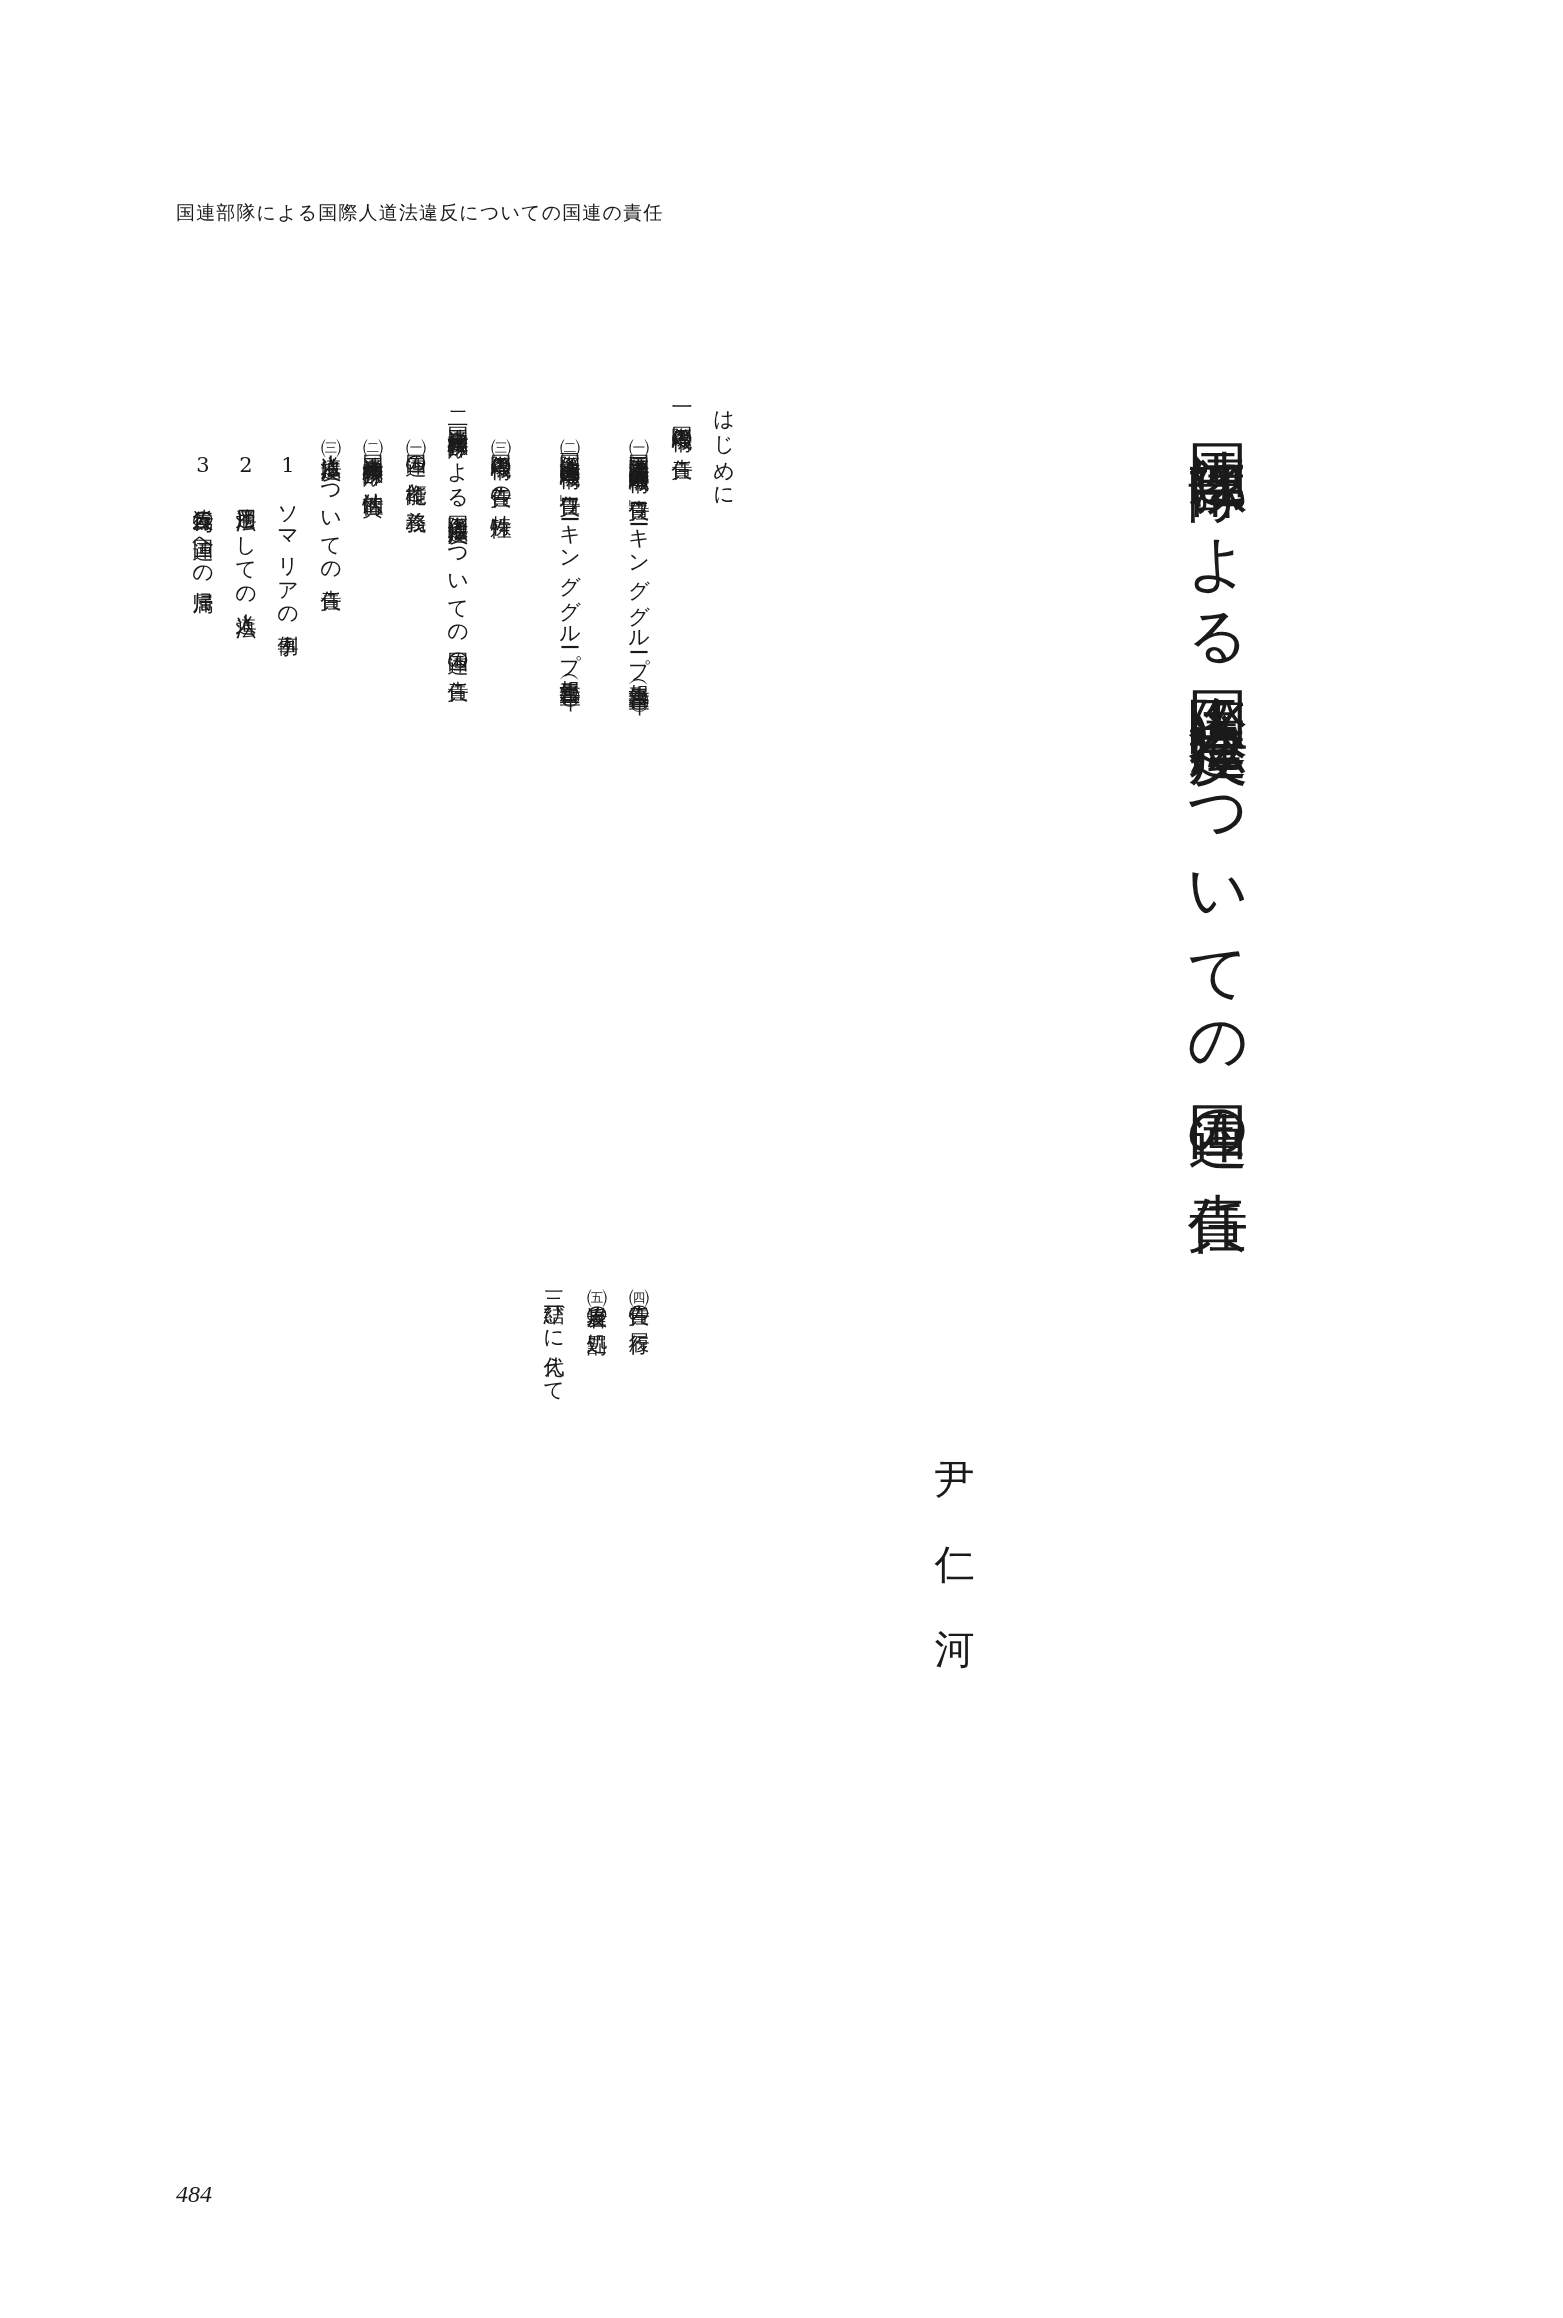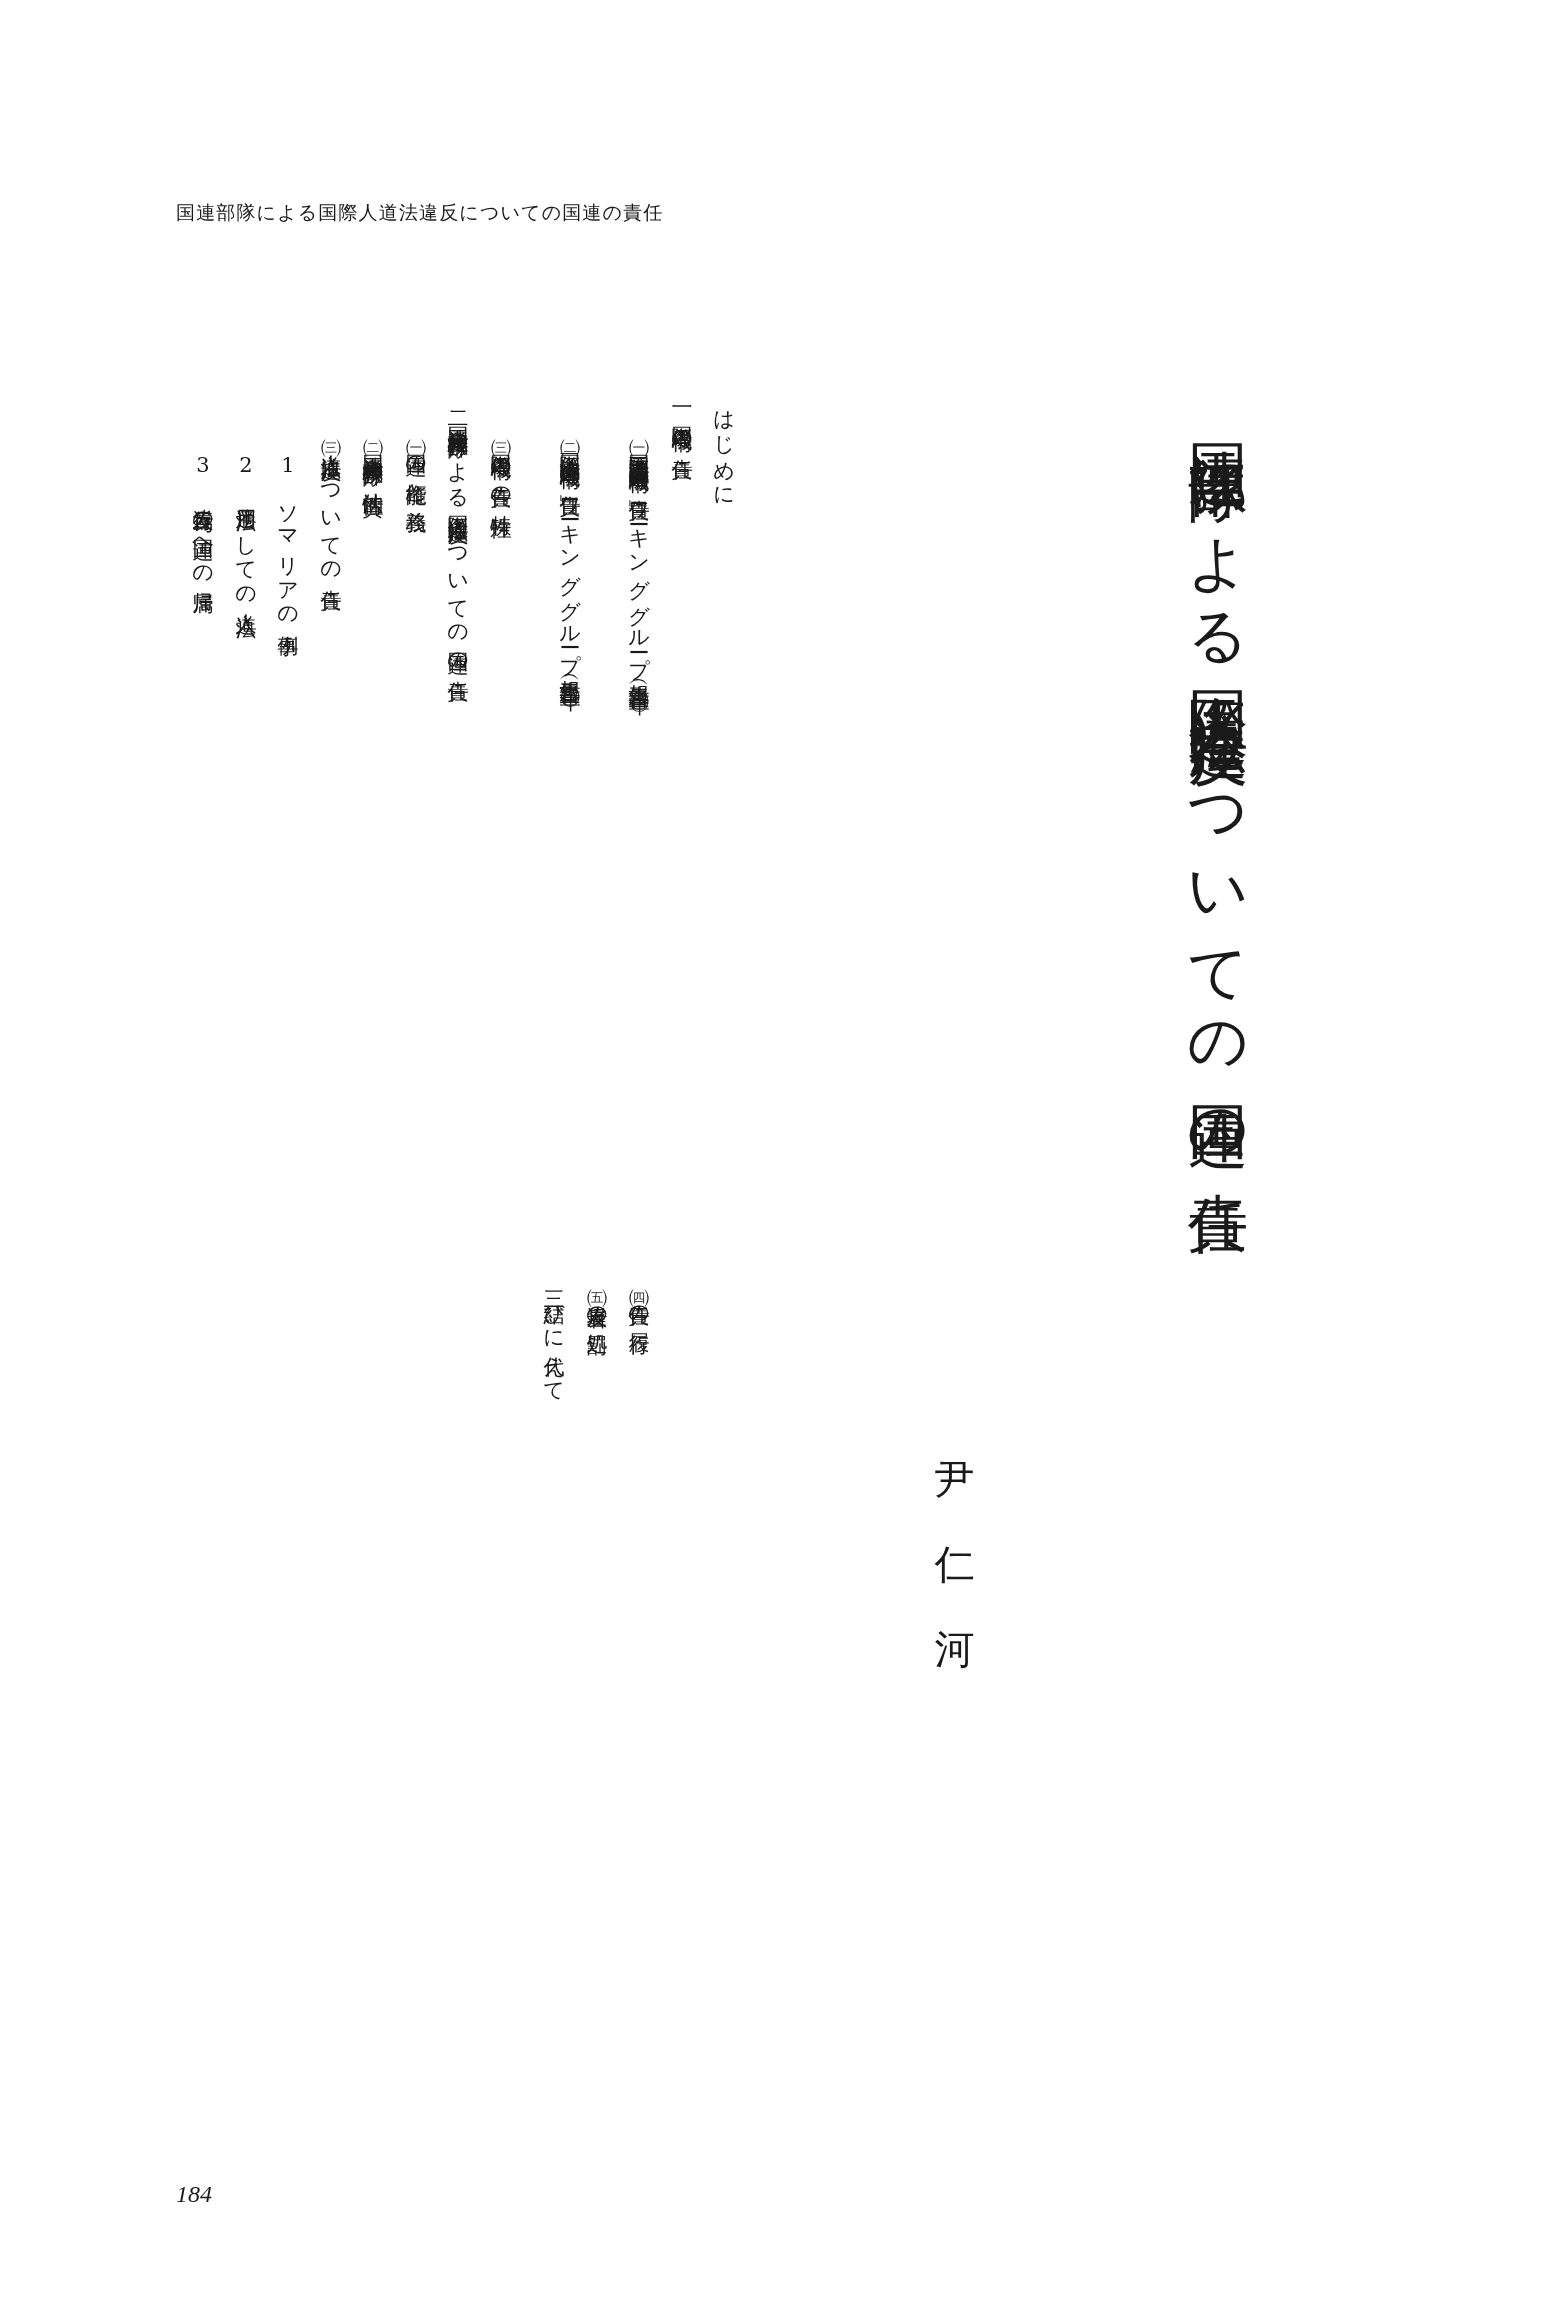--- a/index.html
+++ b/index.html
@@ -114,14 +114,14 @@
     <div class="toc-entry lvl-1" style="left: 242px; top: 28px;"><span style="margin-bottom: 12.7px;">㈡</span><span>国連平和維持部隊の法的性質</span></div>
     <div class="toc-entry lvl-1" style="left: 200px; top: 28px;"><span style="margin-bottom: 12.7px;">㈢</span><span>人道法違反についての責任</span></div>
     <div class="toc-entry lvl-2" style="left: 157px; top: 57px;"><span style="margin-bottom: 12.7px;">1</span><span>ソマリアの事例</span></div>
     <div class="toc-entry lvl-2" style="left: 115px; top: 57px;"><span style="margin-bottom: 12.7px;">2</span><span>適用法としての人道法</span></div>
     <div class="toc-entry lvl-2" style="left: 72px; top: 57px;"><span style="margin-bottom: 12.7px;">3</span><span>違反行為の国連への帰属</span></div>
     <div class="toc-entry lvl-1" style="left: 508px; top: 878px;"><span style="margin-bottom: 12.7px;">㈣</span><span>責任の履行</span></div>
     <div class="toc-entry lvl-1" style="left: 466px; top: 878px;"><span style="margin-bottom: 12.7px;">㈤</span><span>違反者の処罰</span></div>
     <div class="toc-entry lvl-0" style="left: 423px; top: 878px;"><span style="margin-bottom: 12.7px;">三</span><span>結びに代えて</span></div>
   </div>
 
-<div id="page-number">184</div>
+<div id="page-number">484</div>
 
 
 </body></html>

